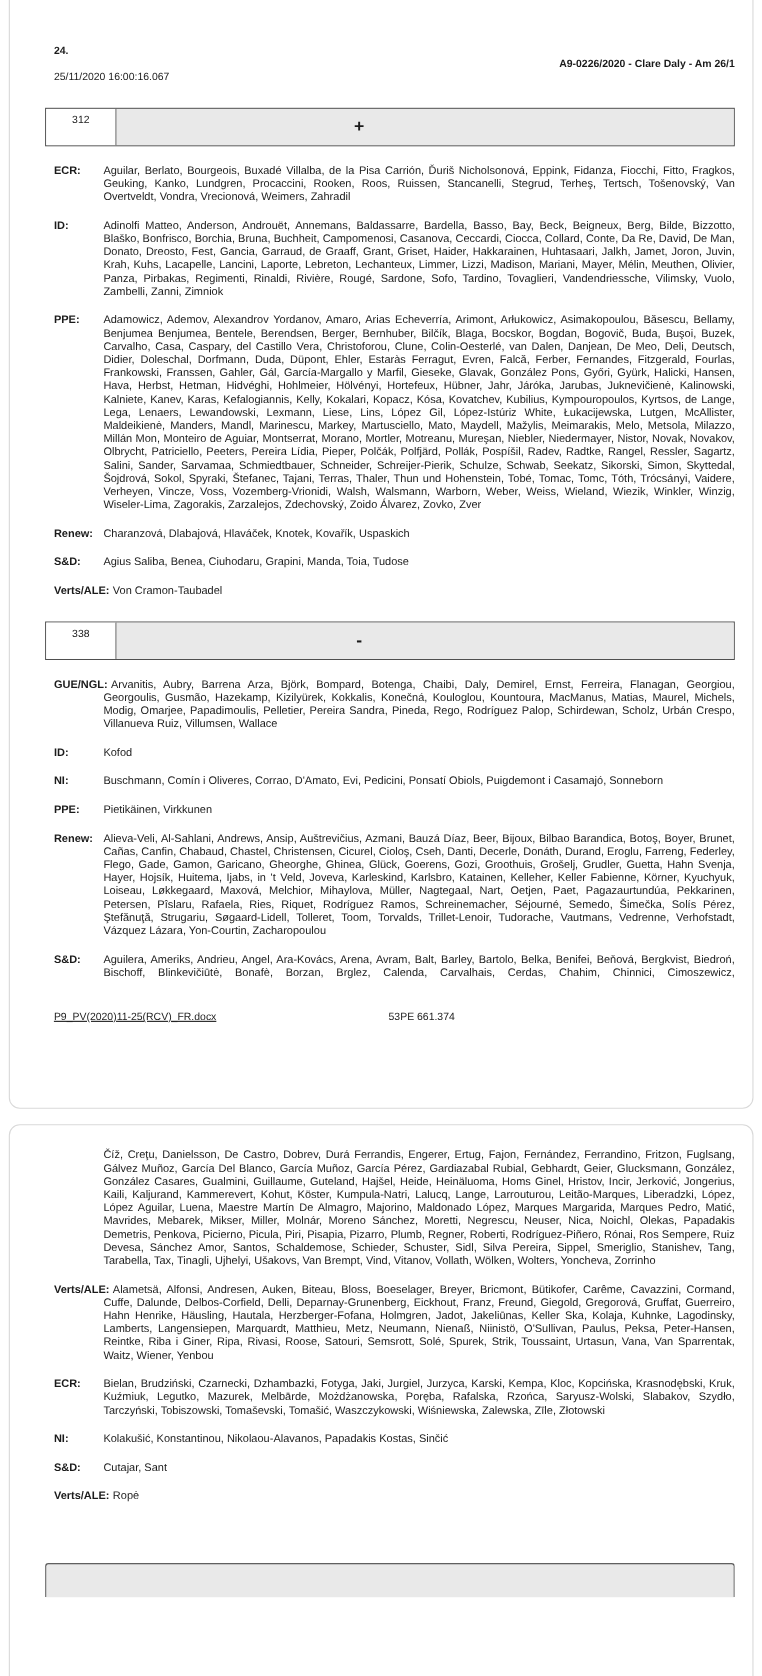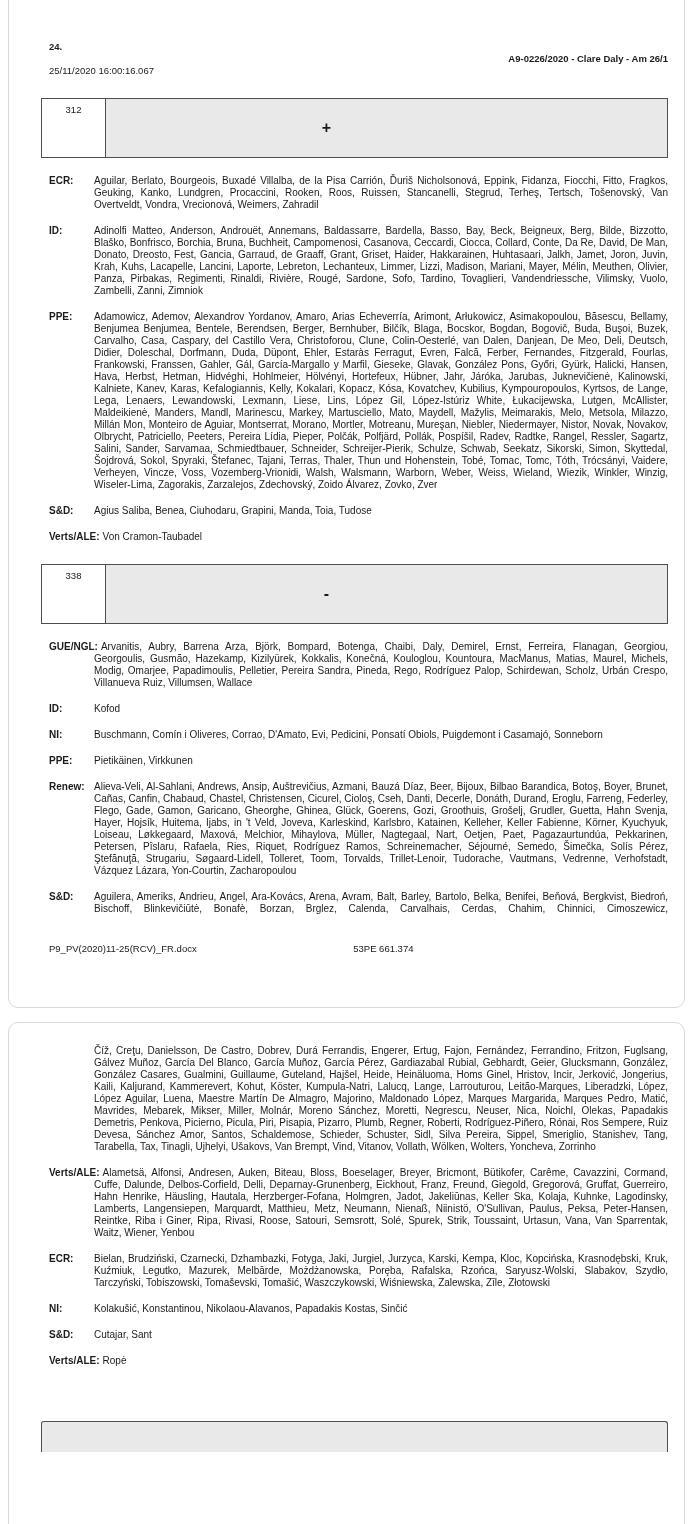--- a/index.html
+++ b/index.html
@@ -24,21 +24,21 @@
   #page2 { top: 1022px; height: 600px; padding: 22px 16px 0 40px; }
 
   .doc-header { display: flex; font-size: 9.5px; font-weight: bold; line-height: 12px; flex-direction: column; }
   .doc-header .hnum { width: 45px; flex: none; }
   .doc-header .htitle { flex: 1; text-align: right; }
   .doc-header .htime { font-weight: normal; }
 
   .vote-box {
     display: flex;
     margin: 21px 0 17px -8px;
-    height: 60px;
+    height: 35px;
     border: 1px solid #4f4f4f;
     box-sizing: border-box;
   }
   .vote-count {
     width: 64px; flex: none;
     border-right: 1px solid #4f4f4f;
     display: flex; justify-content: center;
     padding-top: 5px;
     font-size: 9.5px;
     background: #fff;
@@ -65,21 +65,21 @@
     margin-left: -45px;
     padding-right: 3px;
     box-sizing: border-box;
     font-weight: bold;
     white-space: nowrap;
     text-align: left;
   }
   .names { }
 
   .doc-footer { display: flex; font-size: 9.5px; margin-top: 28px; line-height: 12px; }
-  .doc-footer .fleft  { flex: 1; text-align: left; }
+  .doc-footer .fleft  { flex: 1; text-align: left; text-decoration: underline; }
   .doc-footer .fcenter{ flex: 0 0 auto; text-align: center; }
   .doc-footer .fright { flex: 1; text-align: left; }
 
   .vote-box-partial {
     margin: 54px 0 0 -8px;
     height: 30px;
     border: 1px solid #4f4f4f;
     border-bottom: none;
     border-radius: 3px 3px 0 0;
     background: #e9e9e9;
@@ -99,20 +99,21 @@
   <div class="vote-box">
     <div class="vote-count">312</div>
     <div class="vote-cell">
       <span class="vote-symbol">+</span>
     </div>
   </div>
 
   <div class="group"><span class="glabel">ECR:</span><span class="names">Aguilar, Berlato, Bourgeois, Buxadé Villalba, de la Pisa Carrión, Ďuriš Nicholsonová, Eppink, Fidanza, Fiocchi, Fitto, Fragkos, Geuking, Kanko, Lundgren, Procaccini, Rooken, Roos, Ruissen, Stancanelli, Stegrud, Terheş, Tertsch, Tošenovský, Van Overtveldt, Vondra, Vrecionová, Weimers, Zahradil</span></div>
   <div class="group"><span class="glabel">ID:</span><span class="names">Adinolfi Matteo, Anderson, Androuët, Annemans, Baldassarre, Bardella, Basso, Bay, Beck, Beigneux, Berg, Bilde, Bizzotto, Blaško, Bonfrisco, Borchia, Bruna, Buchheit, Campomenosi, Casanova, Ceccardi, Ciocca, Collard, Conte, Da Re, David, De Man, Donato, Dreosto, Fest, Gancia, Garraud, de Graaff, Grant, Griset, Haider, Hakkarainen, Huhtasaari, Jalkh, Jamet, Joron, Juvin, Krah, Kuhs, Lacapelle, Lancini, Laporte, Lebreton, Lechanteux, Limmer, Lizzi, Madison, Mariani, Mayer, Mélin, Meuthen, Olivier, Panza, Pirbakas, Regimenti, Rinaldi, Rivière, Rougé, Sardone, Sofo, Tardino, Tovaglieri, Vandendriessche, Vilimsky, Vuolo, Zambelli, Zanni, Zimniok</span></div>
   <div class="group"><span class="glabel">PPE:</span><span class="names">Adamowicz, Ademov, Alexandrov Yordanov, Amaro, Arias Echeverría, Arimont, Arłukowicz, Asimakopoulou, Băsescu, Bellamy, Benjumea Benjumea, Bentele, Berendsen, Berger, Bernhuber, Bilčík, Blaga, Bocskor, Bogdan, Bogovič, Buda, Buşoi, Buzek, Carvalho, Casa, Caspary, del Castillo Vera, Christoforou, Clune, Colin-Oesterlé, van Dalen, Danjean, De Meo, Deli, Deutsch, Didier, Doleschal, Dorfmann, Duda, Düpont, Ehler, Estaràs Ferragut, Evren, Falcă, Ferber, Fernandes, Fitzgerald, Fourlas, Frankowski, Franssen, Gahler, Gál, García-Margallo y Marfil, Gieseke, Glavak, González Pons, Győri, Gyürk, Halicki, Hansen, Hava, Herbst, Hetman, Hidvéghi, Hohlmeier, Hölvényi, Hortefeux, Hübner, Jahr, Járóka, Jarubas, Juknevičienė, Kalinowski, Kalniete, Kanev, Karas, Kefalogiannis, Kelly, Kokalari, Kopacz, Kósa, Kovatchev, Kubilius, Kympouropoulos, Kyrtsos, de Lange, Lega, Lenaers, Lewandowski, Lexmann, Liese, Lins, López Gil, López-Istúriz White, Łukacijewska, Lutgen, McAllister, Maldeikienė, Manders, Mandl, Marinescu, Markey, Martusciello, Mato, Maydell, Mažylis, Meimarakis, Melo, Metsola, Milazzo, Millán Mon, Monteiro de Aguiar, Montserrat, Morano, Mortler, Motreanu, Mureşan, Niebler, Niedermayer, Nistor, Novak, Novakov, Olbrycht, Patriciello, Peeters, Pereira Lídia, Pieper, Polčák, Polfjärd, Pollák, Pospíšil, Radev, Radtke, Rangel, Ressler, Sagartz, Salini, Sander, Sarvamaa, Schmiedtbauer, Schneider, Schreijer-Pierik, Schulze, Schwab, Seekatz, Sikorski, Simon, Skyttedal, Šojdrová, Sokol, Spyraki, Štefanec, Tajani, Terras, Thaler, Thun und Hohenstein, Tobé, Tomac, Tomc, Tóth, Trócsányi, Vaidere, Verheyen, Vincze, Voss, Vozemberg-Vrionidi, Walsh, Walsmann, Warborn, Weber, Weiss, Wieland, Wiezik, Winkler, Winzig, Wiseler-Lima, Zagorakis, Zarzalejos, Zdechovský, Zoido Álvarez, Zovko, Zver</span></div>
+  <div class="group"><span class="glabel">Renew:</span><span class="names">Charanzová, Dlabajová, Hlaváček, Knotek, Kovařík, Uspaskich</span></div>
   <div class="group"><span class="glabel">S&amp;D:</span><span class="names">Agius Saliba, Benea, Ciuhodaru, Grapini, Manda, Toia, Tudose</span></div>
   <div class="group"><span class="glabel">Verts/ALE:</span><span class="names">Von Cramon-Taubadel</span></div>
 
   <div class="vote-box">
     <div class="vote-count">338</div>
     <div class="vote-cell">
       <span class="vote-symbol">-</span>
     </div>
   </div>
 

